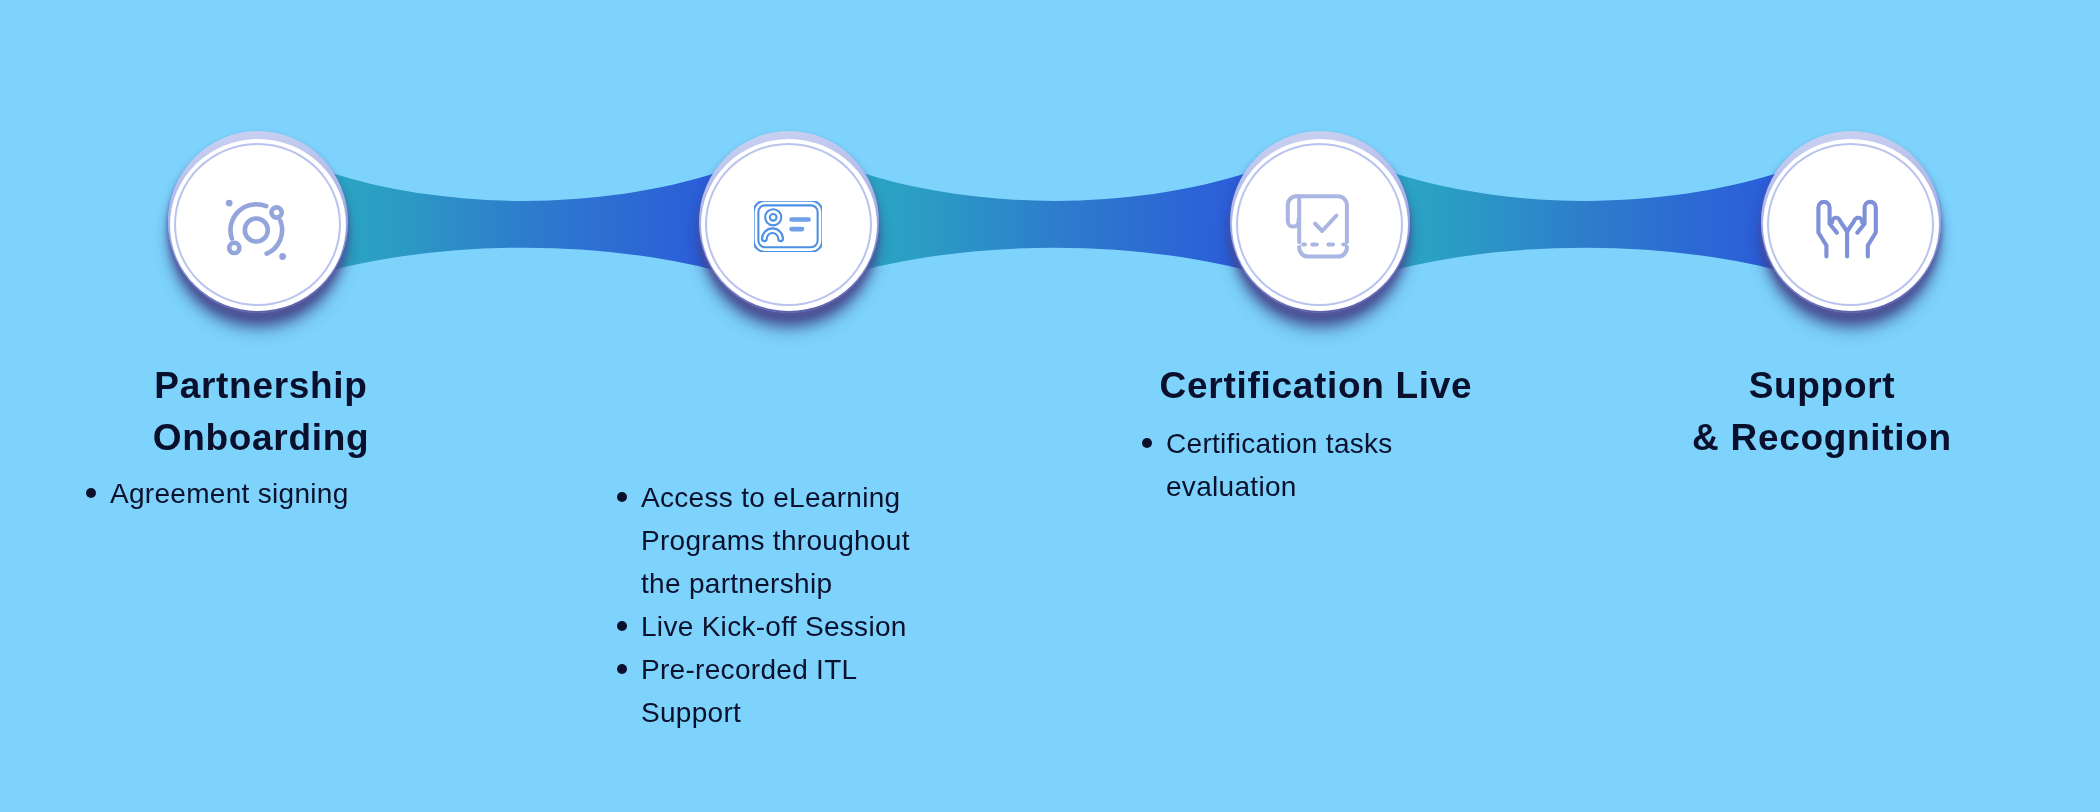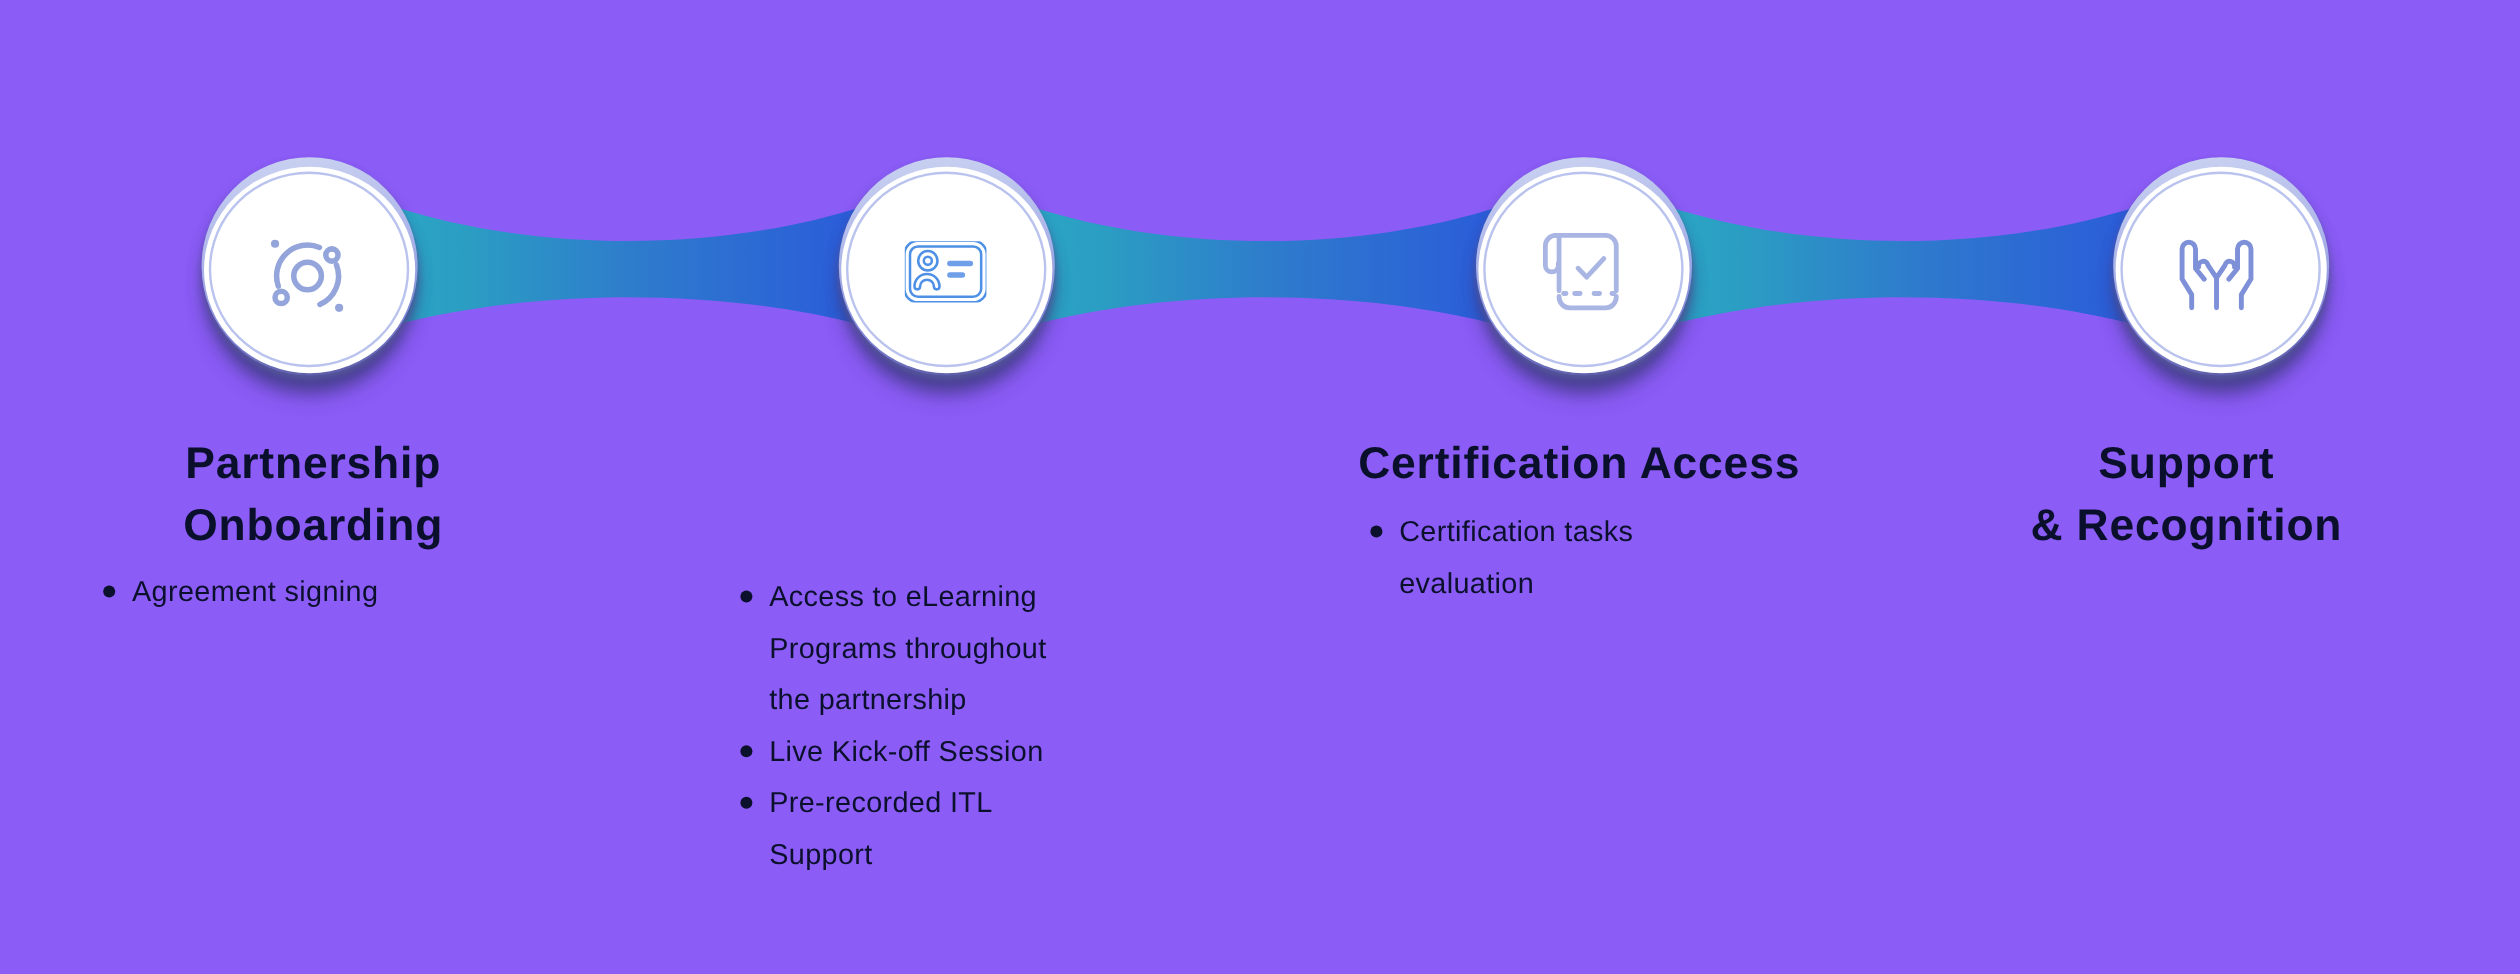--- a/index.html
+++ b/index.html
@@ -8,21 +8,21 @@
     background: #000000;
     width: 2100px;
     height: 812px;
     overflow: hidden;
     font-family: "Liberation Sans", sans-serif;
   }
   .stage {
     position: relative;
     width: 2100px;
     height: 812px;
-    background: #8b5cf6;
+    background: #7dd3fc;
   }
   .ribbons {
     position: absolute;
     left: 0;
     top: 0;
   }
   .node {
     position: absolute;
     top: 131px;
     width: 180px;
@@ -69,21 +69,21 @@
     line-height: 52px;
     letter-spacing: 0.7px;
     color: #0a102c;
     white-space: pre-line;
   }
   .col-list {
     position: absolute;
     margin: 0;
     padding: 0;
     list-style: none;
-    font-size: 24px;
+    font-size: 28px;
     line-height: 43px;
     letter-spacing: 0.3px;
     color: #0b102c;
   }
   .col-list li {
     position: relative;
     white-space: pre-line;
   }
   .col-list .dot {
     position: absolute;
@@ -194,21 +194,21 @@
 
   <ul class="col-list" style="left:641px; top:476px">
     <li><span class="dot"></span><span>Access to eLearning
 Programs throughout
 the partnership</span></li>
     <li><span class="dot"></span><span>Live Kick-off Session</span></li>
     <li><span class="dot"></span><span>Pre-recorded ITL
 Support</span></li>
   </ul>
 
-  <div class="col-title" style="left:1086px">Certification Access</div>
+  <div class="col-title" style="left:1086px">Certification Live</div>
   <ul class="col-list" style="left:1166px; top:422px">
     <li><span class="dot"></span><span>Certification tasks
 evaluation</span></li>
   </ul>
 
   <div class="col-title" style="left:1592px">Support
 &amp; Recognition</div>
 
 </div>
 

